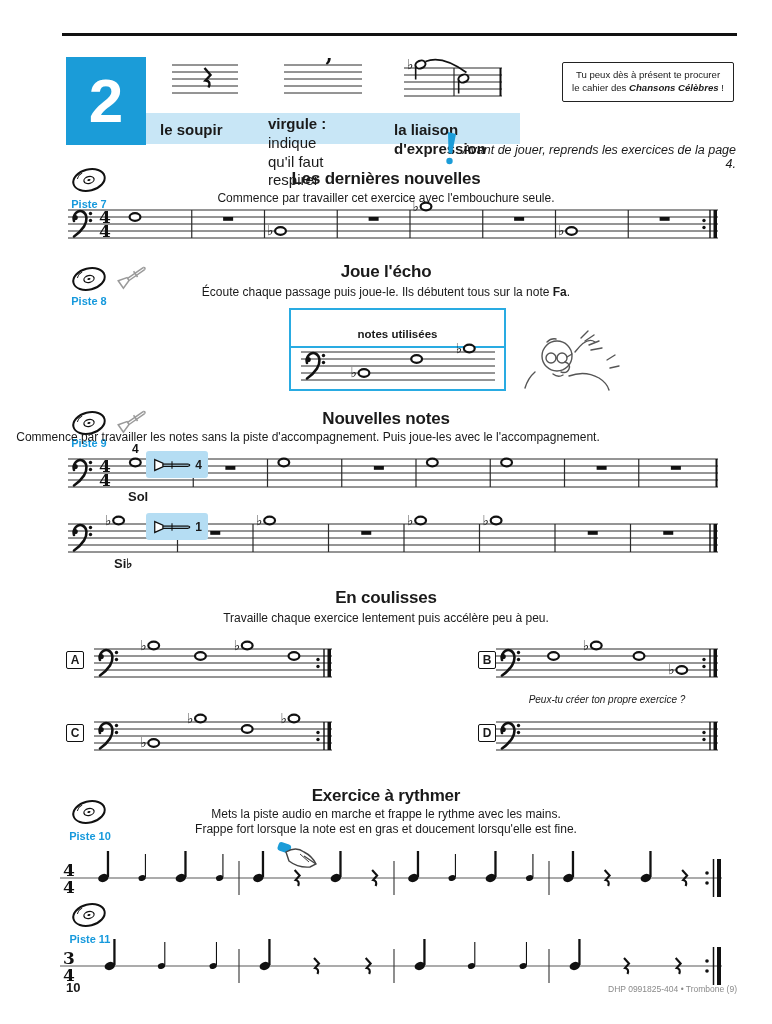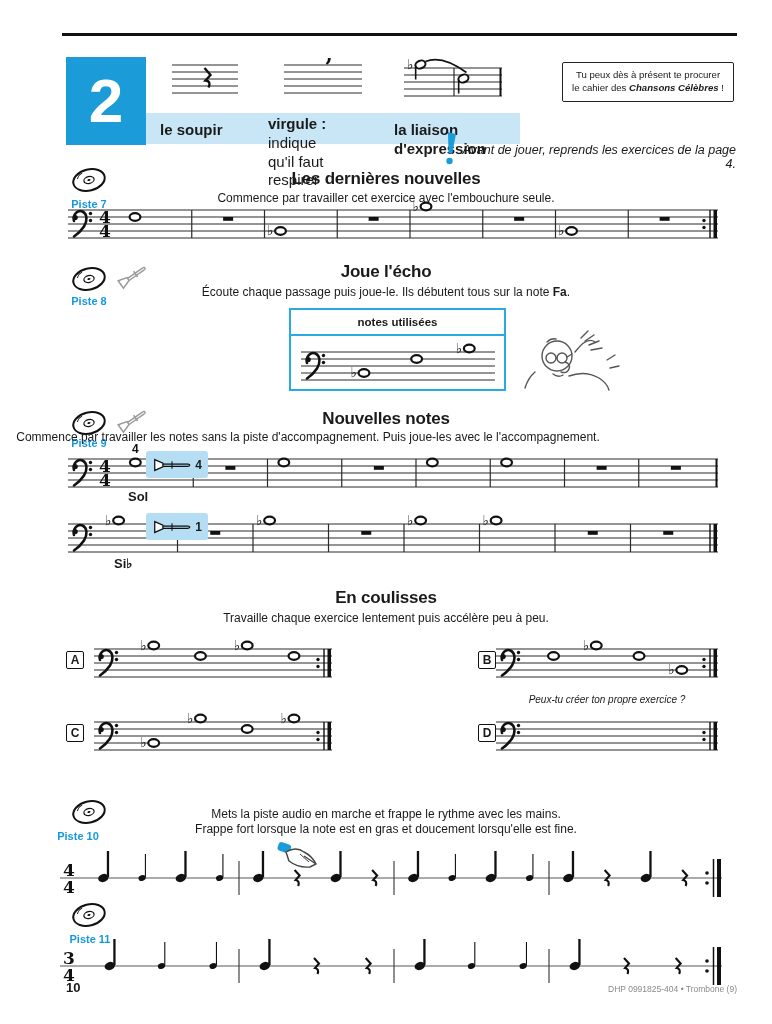--- a/index.html
+++ b/index.html
@@ -21,21 +21,21 @@
   .piste{color:#1699dc;font-weight:bold;font-size:11px;text-align:center;}
   .note-name{font-weight:bold;font-size:13px;}
   .slide-chip{background:#b5ddf3;border-radius:3px;display:flex;align-items:center;
               justify-content:center;gap:3px;box-sizing:border-box;padding:2px 4px;}
   .slide-num{font-weight:bold;font-size:12px;}
   .letter-box{width:16px;height:16px;border:1.6px solid #111;border-radius:2px;display:flex;
               align-items:center;justify-content:center;font-weight:bold;font-size:12px;}
   .d-prompt{font-style:italic;font-size:10px;text-align:center;}
   .notes-box{border:2px solid #29abe2;box-sizing:border-box;background:#fff;}
   .notes-box-head{height:24px;border-bottom:2px solid #29abe2;display:flex;align-items:center;
-                  justify-content:center;font-weight:bold;font-size:11.5px;}
+                  justify-content:center;font-weight:bold;font-size:11.5px;margin-top:12px;}
   .footer-page{font-weight:bold;font-size:13px;}
   .footer-cat{font-size:8.5px;color:#8a8a8a;}
   .staff{position:absolute;}
 </style>
 </head>
 <body>
 
 <div class="page">
 
   <div class="abs rule" style="left:62px;top:33px;width:675px;height:3px;"></div>
@@ -388,32 +388,33 @@
         <path d="M6,29 C4.5,22 10,17.5 14.5,19.5 C19.5,22 19.5,29 16,34.5 C13,39 9,42.5 6,44.5" fill="none" stroke="#111" stroke-width="2.6" stroke-linecap="round"></path>
         <circle cx="7.2" cy="25.5" r="2.6" fill="#111"></circle>
         <circle cx="22.5" cy="21.5" r="1.7" fill="#111"></circle>
         <circle cx="22.5" cy="28.5" r="1.7" fill="#111"></circle>
         <circle cx="208" cy="28.5" r="1.7" fill="#111"></circle>
         <circle cx="208" cy="35.5" r="1.7" fill="#111"></circle>
         <line x1="214" y1="18" x2="214" y2="46" stroke="#111" stroke-width="1.4"></line>
         <rect x="217.5" y="18" width="3.5" height="28" fill="#111"></rect>
       </svg></div>
 
+  <div class="abs sec-title" style="left:0;top:786px;width:772px;">Exercice à rythmer</div>
   <div class="abs sec-sub" style="left:0;top:807px;width:772px;">Mets la piste audio en marche et frappe le rythme avec les mains.</div>
   <div class="abs sec-sub" style="left:0;top:822px;width:772px;">Frappe fort lorsque la note est en gras et doucement lorsqu'elle est fine.</div>
 
   <svg class="abs" style="left:68px;top:795px;" width="42" height="34" viewBox="0 0 42 34">
     <g transform="rotate(-14 21 17)">
       <ellipse cx="21" cy="17" rx="16" ry="10.5" fill="#fff" stroke="#111" stroke-width="2"></ellipse>
       <ellipse cx="21" cy="17" rx="5.2" ry="3.4" fill="#fff" stroke="#111" stroke-width="1.2"></ellipse>
       <ellipse cx="21" cy="17" rx="1.6" ry="1" fill="#111"></ellipse>
       <path d="M10,13 Q12,9.5 16,8.4" fill="none" stroke="#111" stroke-width="1.1"></path>
     </g>
   </svg>
-  <div class="abs piste" style="left:48px;top:830px;width:60px;">Piste 10</div>
+  <div class="abs piste" style="left:60px;top:830px;width:60px;">Piste 10</div>
   <div class="abs staff" style="left:60px;top:840px;width:662px;height:58px;"><svg width="662" height="58" viewBox="0 0 662 58">
         <line x1="0" y1="38" x2="662" y2="38" stroke="#8f8f8f" stroke-width="1.3"></line>
         <text x="9" y="36" font-size="17" font-weight="bold" font-family="&quot;DejaVu Serif&quot;,serif" text-anchor="middle" fill="#111">4</text>
         <text x="9" y="52.5" font-size="17" font-weight="bold" font-family="&quot;DejaVu Serif&quot;,serif" text-anchor="middle" fill="#111">4</text>
         <ellipse cx="43.375" cy="38" rx="5.3" ry="4" fill="#111" transform="rotate(-18 43.375 38)"></ellipse>
         <line x1="47.975" y1="37" x2="47.975" y2="11" stroke="#111" stroke-width="2.3"></line>
         <ellipse cx="82.125" cy="38" rx="3.7" ry="2.8" fill="#111" transform="rotate(-18 82.125 38)"></ellipse>
         <line x1="85.425" y1="37" x2="85.425" y2="14" stroke="#111" stroke-width="1.1"></line>
         <ellipse cx="120.875" cy="38" rx="5.3" ry="4" fill="#111" transform="rotate(-18 120.875 38)"></ellipse>
         <line x1="125.475" y1="37" x2="125.475" y2="11" stroke="#111" stroke-width="2.3"></line>

